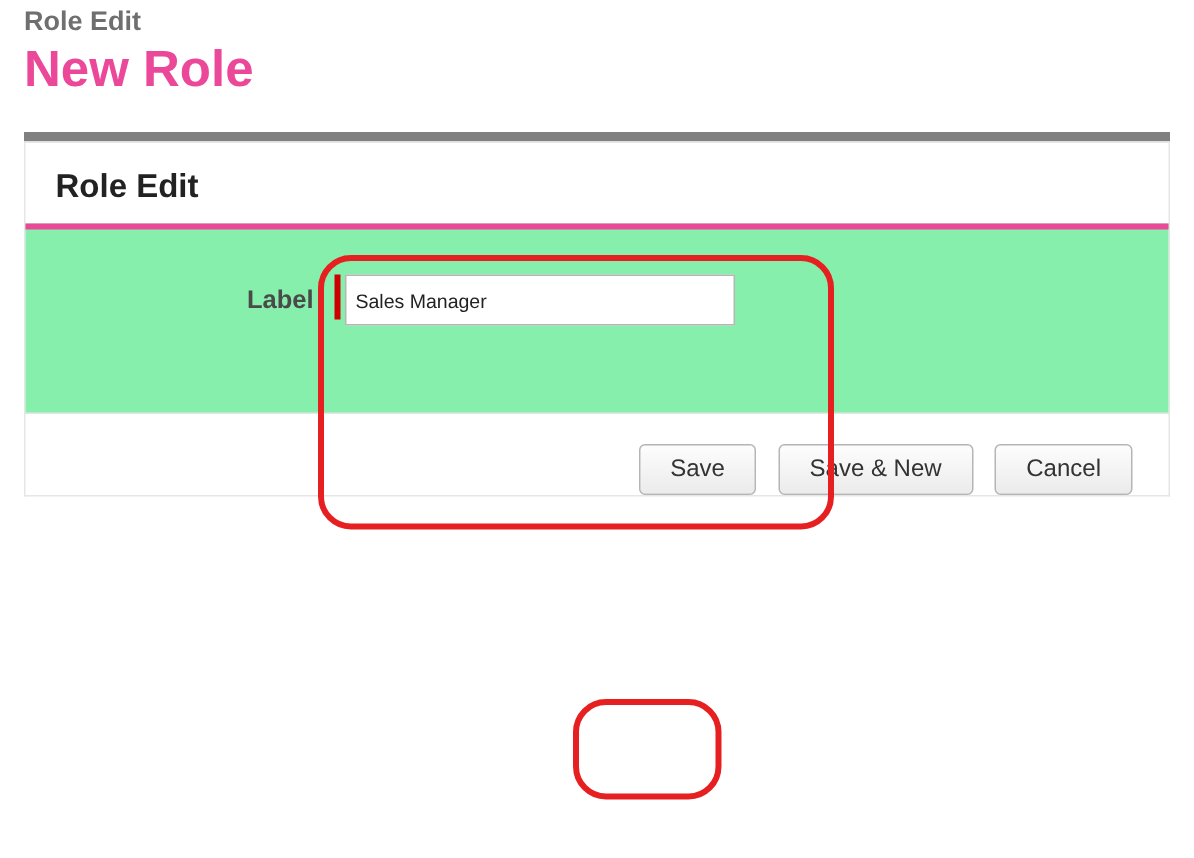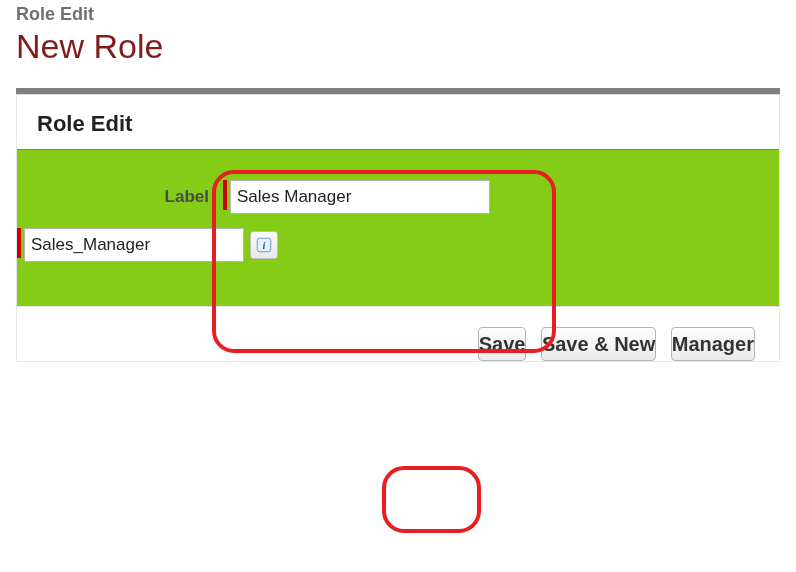--- a/index.html
+++ b/index.html
@@ -1,38 +1,38 @@
 <!DOCTYPE html>
 <html><head>
 <meta charset="utf-8">
 <style>
 html,body{margin:0;padding:0;background:#fff;font-family:Arial,Helvetica,sans-serif;color:#222}
 .page{width:796px;height:572px;box-sizing:border-box;padding:0 16px 20px 16px;position:relative}
 .crumb{color:#6f6f6f;font-weight:700;font-size:18px;margin:0;padding-top:4px}
-.title{font-size:34px;font-weight:400;margin:2px 0 22px 0;color:#7f1d1d}
+.title{font-size:34px;font-weight:700;margin:2px 0 22px 0;color:#ec4899}
 .rule{height:6px;background:#808080;border-bottom:1px solid #ddd}
 .section{border:1px solid #e6e6e6;border-top:none;background:#fff}
 .sec-head{padding:16px 20px 12px 20px}
 .sec-title{font-size:22px;font-weight:700}
-.sec-body{border-top:1px solid #ec4899;border-bottom:1px solid #e6e6e6;background:#84cc16;padding:30px 20px 30px 0;position:relative}
+.sec-body{border-top:4px solid #ec4899;border-bottom:1px solid #e6e6e6;background:#86efac;padding:30px 20px 30px 0;position:relative}
 .row{display:flex;align-items:flex-start;margin-bottom:14px}
 .lab{width:206px;text-align:right;padding-right:14px;padding-top:6px;font-weight:700;color:#4a4a4a;font-size:17px;box-sizing:border-box;line-height:1.25}
 .val{display:flex;align-items:center}
 .req{width:4px;align-self:stretch;background:#c00;margin-right:3px;height:30px}
-.textin{height:30px;border:1px solid #b5b5b5;background:#fff;font-size:17px;padding:16px 6px;box-sizing:border-box;color:#222}
+.textin{height:30px;border:1px solid #b5b5b5;background:#fff;font-size:13px;padding:16px 6px;box-sizing:border-box;color:#222}
 .textin.w1{width:260px}
 .textin.w2{width:220px}
 .textin.w3{width:264px}
 .side-btn{width:26px;height:26px;border:1px solid #bcbcbc;border-radius:3px;margin-left:6px;display:flex;align-items:center;justify-content:center;background:linear-gradient(#fafafa,#e9e9e9);cursor:pointer}
 .side-btn svg{width:18px;height:18px}
 .highlight-box{position:absolute;border:4px solid #e62020;border-radius:22px;pointer-events:none}
 .hb1{left:212px;top:170px;width:336px;height:175px}
 .hb2{left:382px;top:466px;width:91px;height:59px}
 .footer{padding:20px 24px 0 0;text-align:right}
-button.act{height:34px;border:1px solid #b5b5b5;border-radius:4px;background:linear-gradient(#fdfdfd,#ebebeb);font-weight:700;font-size:20px;color:#333;padding:0 0;margin-left:10px;cursor:pointer}
+button.act{height:34px;border:1px solid #b5b5b5;border-radius:4px;background:linear-gradient(#fdfdfd,#ebebeb);font-weight:400;font-size:16px;color:#333;padding:0 20px;margin-left:10px;cursor:pointer}
 button.act:first-child{margin-left:0}
 </style>
 </head>
 <body>
 
 <div class="page">
   <p class="crumb">Role Edit</p>
   <h1 class="title">New Role</h1>
 
   <div class="rule"></div>
@@ -46,38 +46,28 @@
 
       <div class="row">
         <div class="lab">Label</div>
         <div class="val">
           <div class="req"></div>
           <input class="textin w1" value="Sales Manager" style="">
         </div>
       </div>
 
       <div class="row">
-        <div class="val">
-          <div class="req"></div>
-          <input class="textin w2" value="Sales_Manager" style="">
-          <div class="side-btn">
-            <svg viewBox="0 0 24 24">
-                <rect x="3" y="3" width="18" height="18" rx="3" fill="#e8f0fb" stroke="#4a77c4"></rect>
-                <text x="12" y="17" text-anchor="middle" font-family="Georgia,serif" font-style="italic" font-weight="bold" font-size="14" fill="#2a5cb0">i</text>
-              </svg>
-          </div>
-        </div>
       </div>
 
 
 
     </div>
 
     <div class="footer">
       <button class="act">Save</button>
       <button class="act">Save &amp; New</button>
-      <button class="act">Manager</button>
+      <button class="act">Cancel</button>
     </div>
   </div>
 
   <div class="highlight-box hb1"></div>
   <div class="highlight-box hb2"></div>
 </div>
 
 </body></html>

